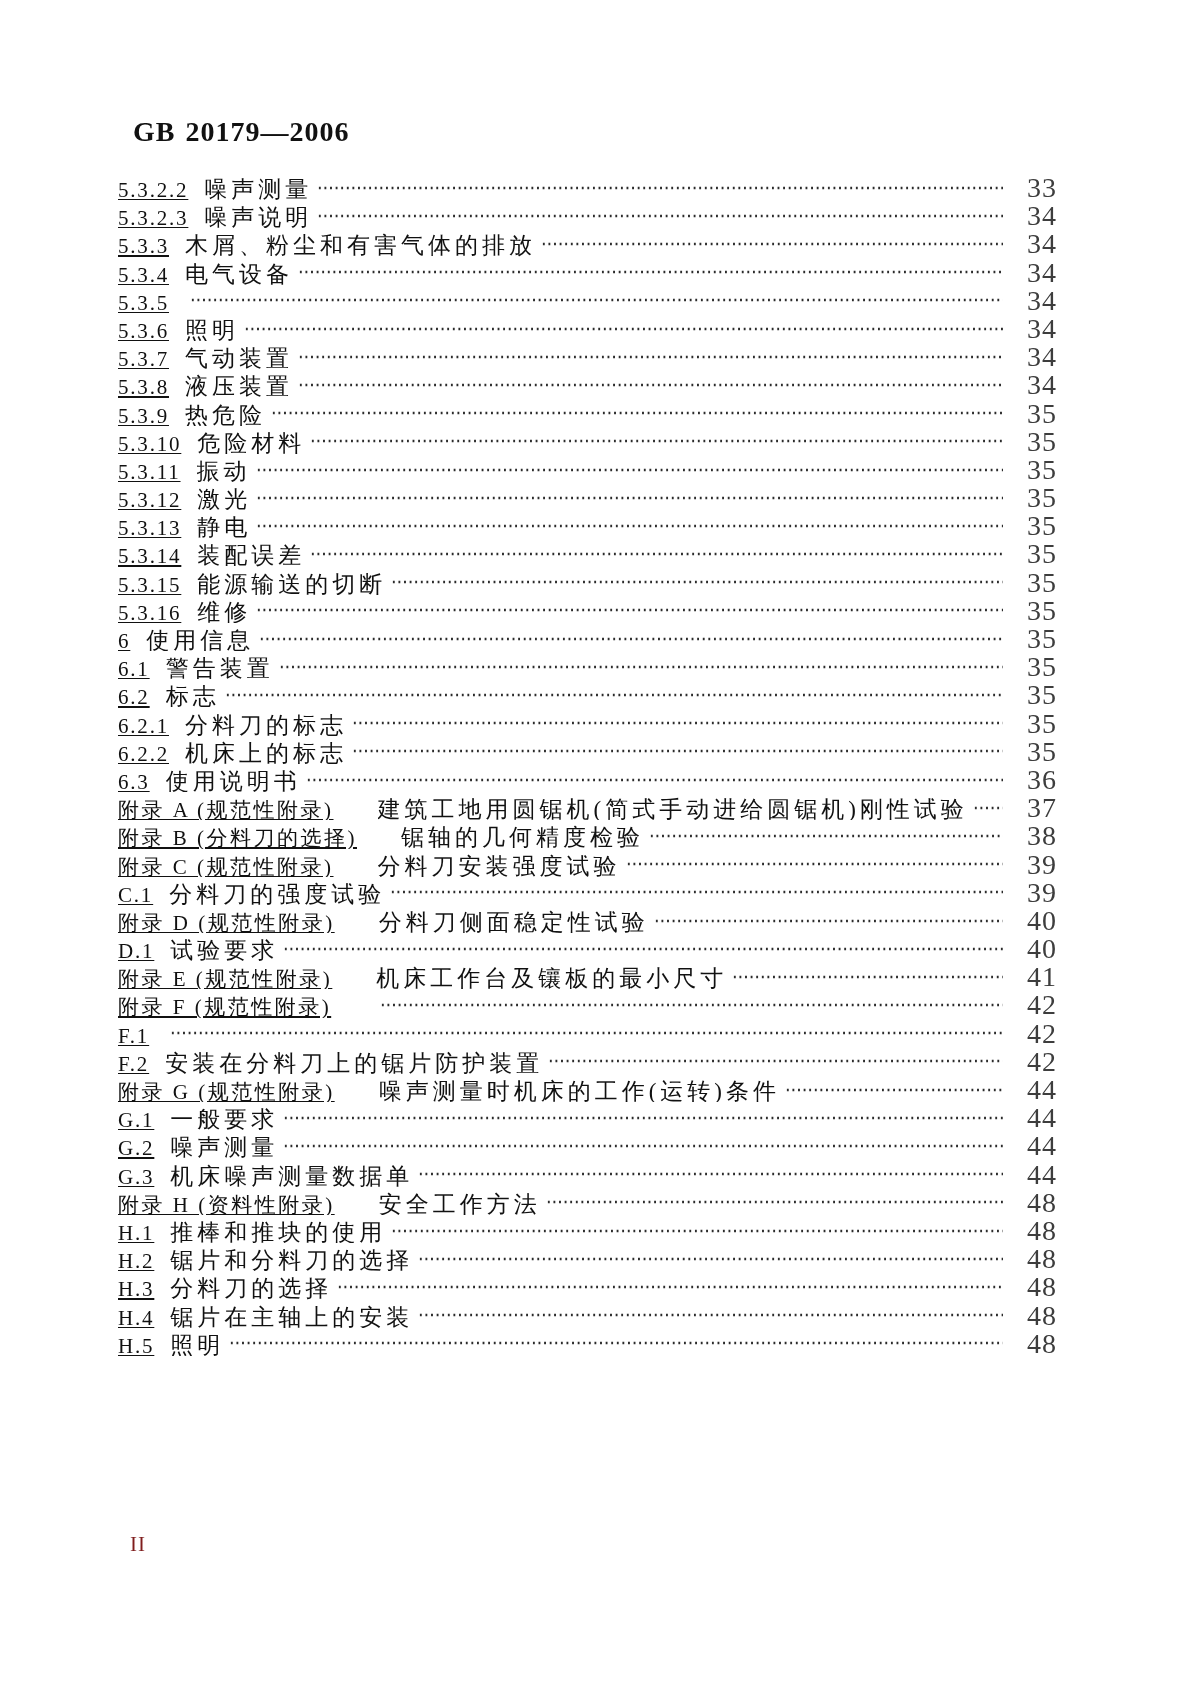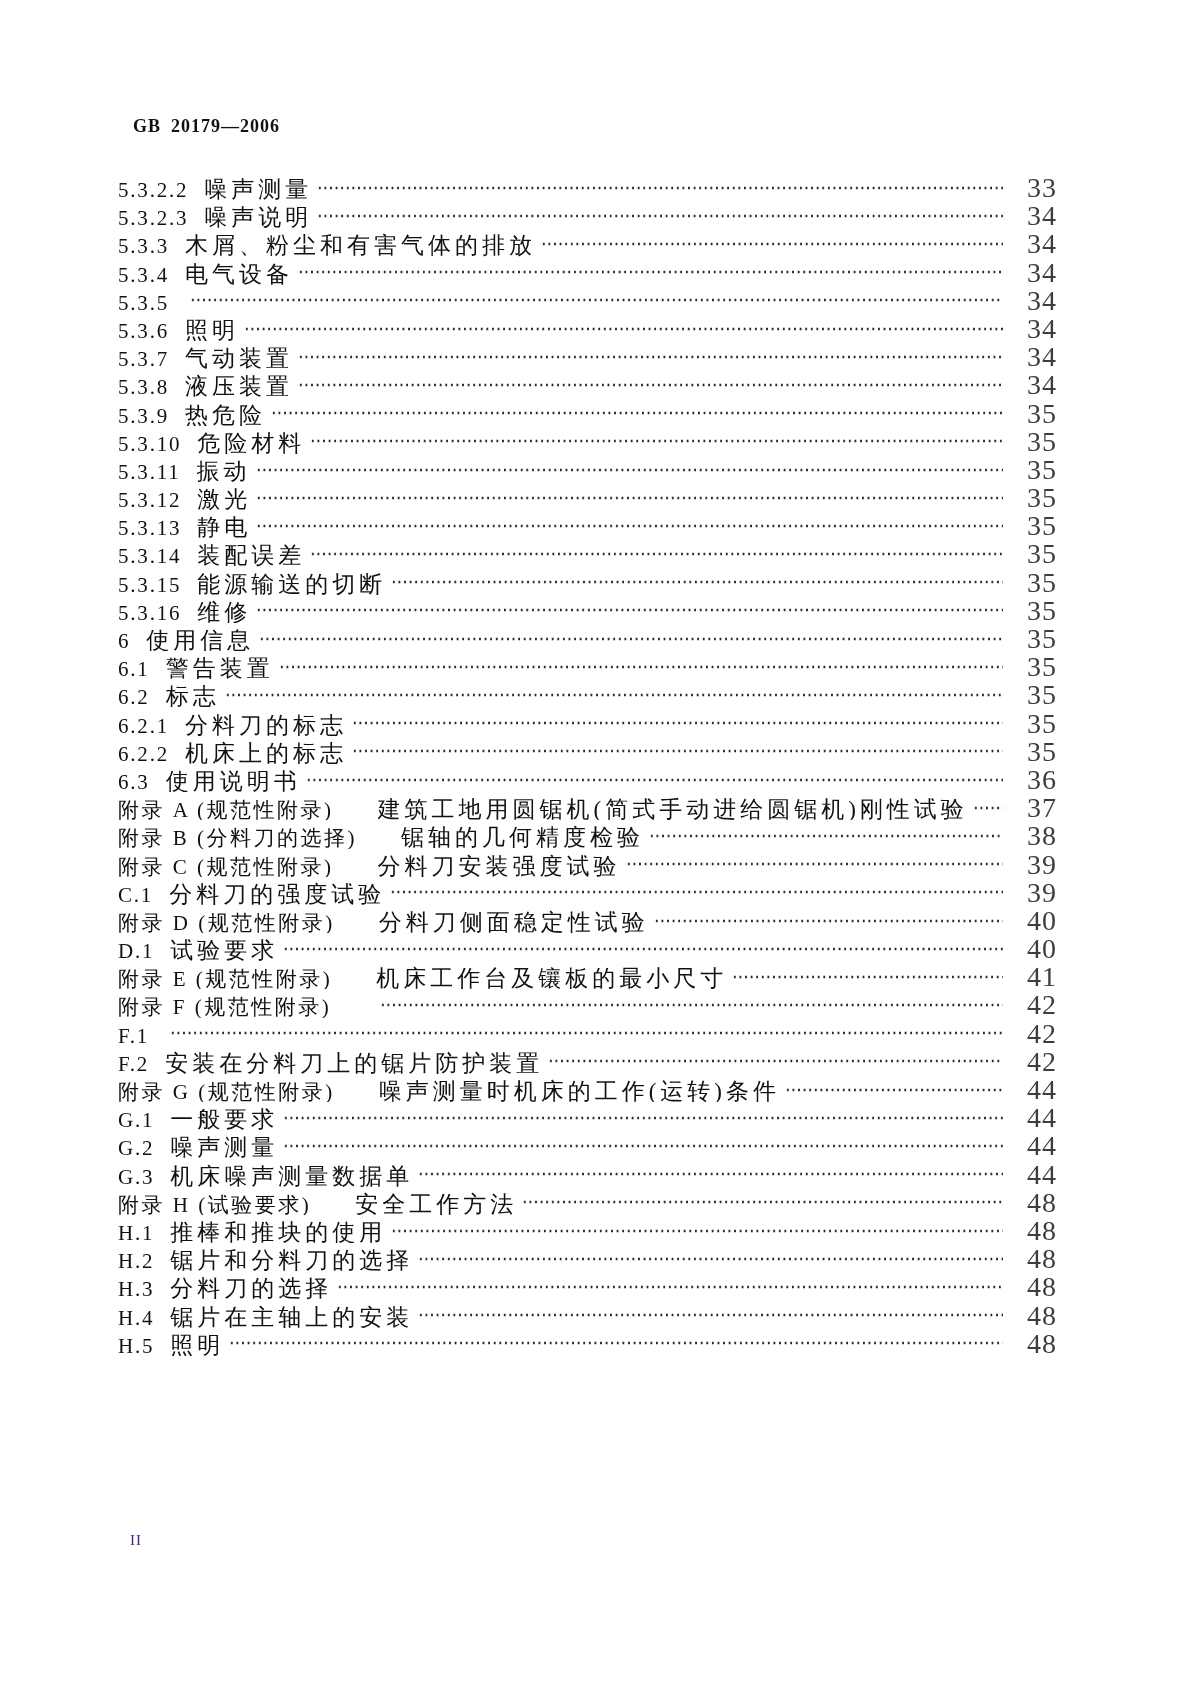--- a/index.html
+++ b/index.html
@@ -12,21 +12,21 @@
     width: 1191px;
     height: 1684px;
     font-family: "Liberation Serif", "DejaVu Serif", serif;
     color: #111111;
     overflow: hidden;
   }
   .doc-header {
     position: absolute;
     left: 133px;
     top: 116px;
-    font-size: 18px;
+    font-size: 28px;
     letter-spacing: 1px;
     white-space: nowrap;
   }
   .doc-header .code-label {
     font-weight: 700;
     margin-right: 10px;
   }
   .doc-header .code-number {
     font-weight: 700;
   }
@@ -41,20 +41,21 @@
     align-items: baseline;
     height: 28.2px;
     white-space: nowrap;
     overflow: hidden;
   }
   .toc-row .num {
     flex: none;
     font-size: 21px;
     letter-spacing: 1.8px;
     margin-right: 16px;
+    text-decoration: underline;
   }
   .toc-row.appendix .num {
     letter-spacing: 2.5px;
     margin-right: 44px;
   }
   .toc-row .title {
     flex: 0 1 auto;
     font-size: 23px;
     letter-spacing: 4px;
     overflow: hidden;
@@ -74,23 +75,23 @@
     width: 44px;
     text-align: right;
     font-size: 28px;
     letter-spacing: 1px;
     color: #3d3d3d;
   }
   .doc-footer {
     position: absolute;
     left: 130px;
     top: 1532px;
-    font-size: 15px;
+    font-size: 21px;
     letter-spacing: 1px;
-    color: #4c1d95;
+    color: #7f1d1d;
   }
 </style>
 </head>
 <body>
 
 <div class="doc-header">
   <span class="code-label">GB</span><span class="code-number">20179—2006</span>
 </div>
 
 <div class="toc-list">
@@ -301,21 +302,21 @@
       <span class="leader"></span>
       <span class="pagenum">44</span>
     </div>
     <div class="toc-row">
       <span class="num">G.3</span>
       <span class="title">机床噪声测量数据单</span>
       <span class="leader"></span>
       <span class="pagenum">44</span>
     </div>
     <div class="toc-row appendix">
-      <span class="num">附录 H (试验要求)</span>
+      <span class="num">附录 H (资料性附录)</span>
       <span class="title">安全工作方法</span>
       <span class="leader"></span>
       <span class="pagenum">48</span>
     </div>
     <div class="toc-row">
       <span class="num">H.1</span>
       <span class="title">推棒和推块的使用</span>
       <span class="leader"></span>
       <span class="pagenum">48</span>
     </div>

